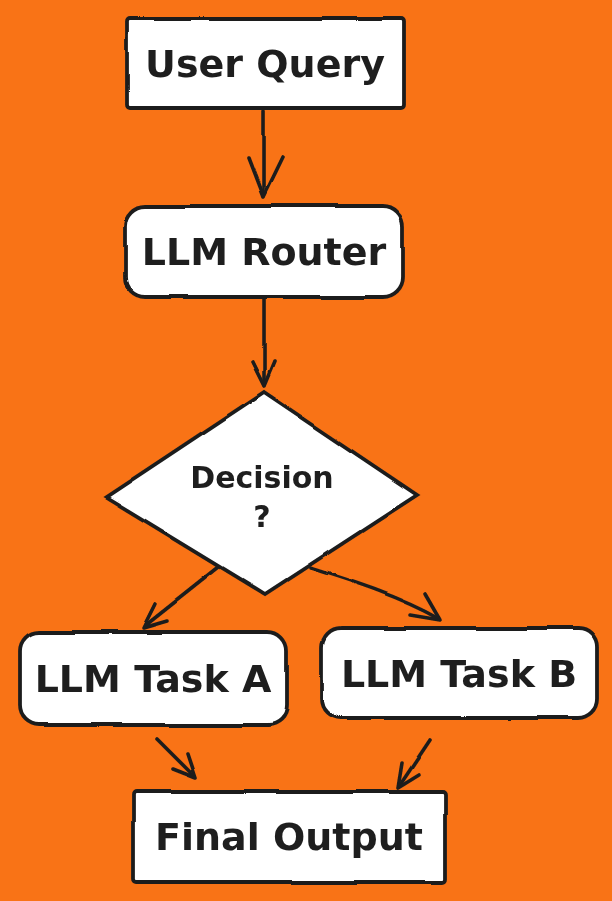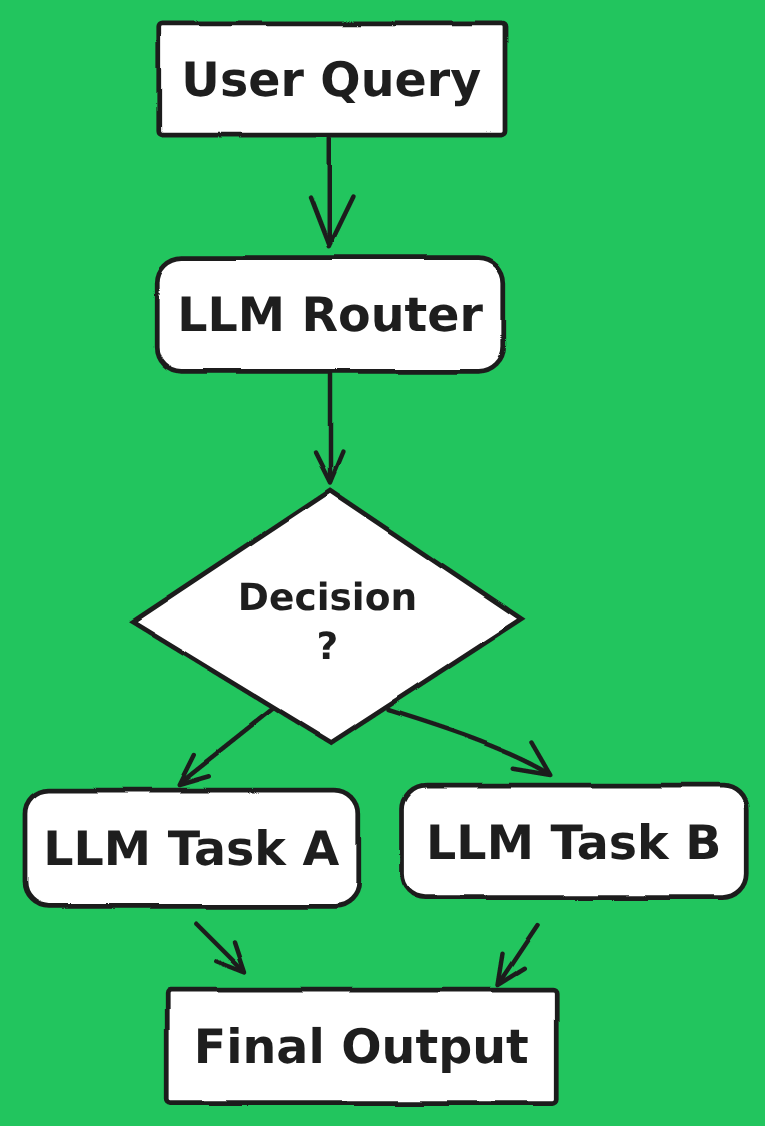--- a/index.html
+++ b/index.html
@@ -4,21 +4,21 @@
 <style>
   html, body {
     margin: 0;
     padding: 0;
     background: #ffffff;
   }
   .canvas {
     position: relative;
     width: 612px;
     height: 901px;
-    background: #22c55e;
+    background: #f97316;
     overflow: hidden;
     font-family: "DejaVu Sans", "Liberation Sans", sans-serif;
   }
   svg { display: block; }
   .shape {
     fill: #ffffff;
     stroke: #1e1e1e;
     stroke-width: 3.8;
   }
   .edge {

